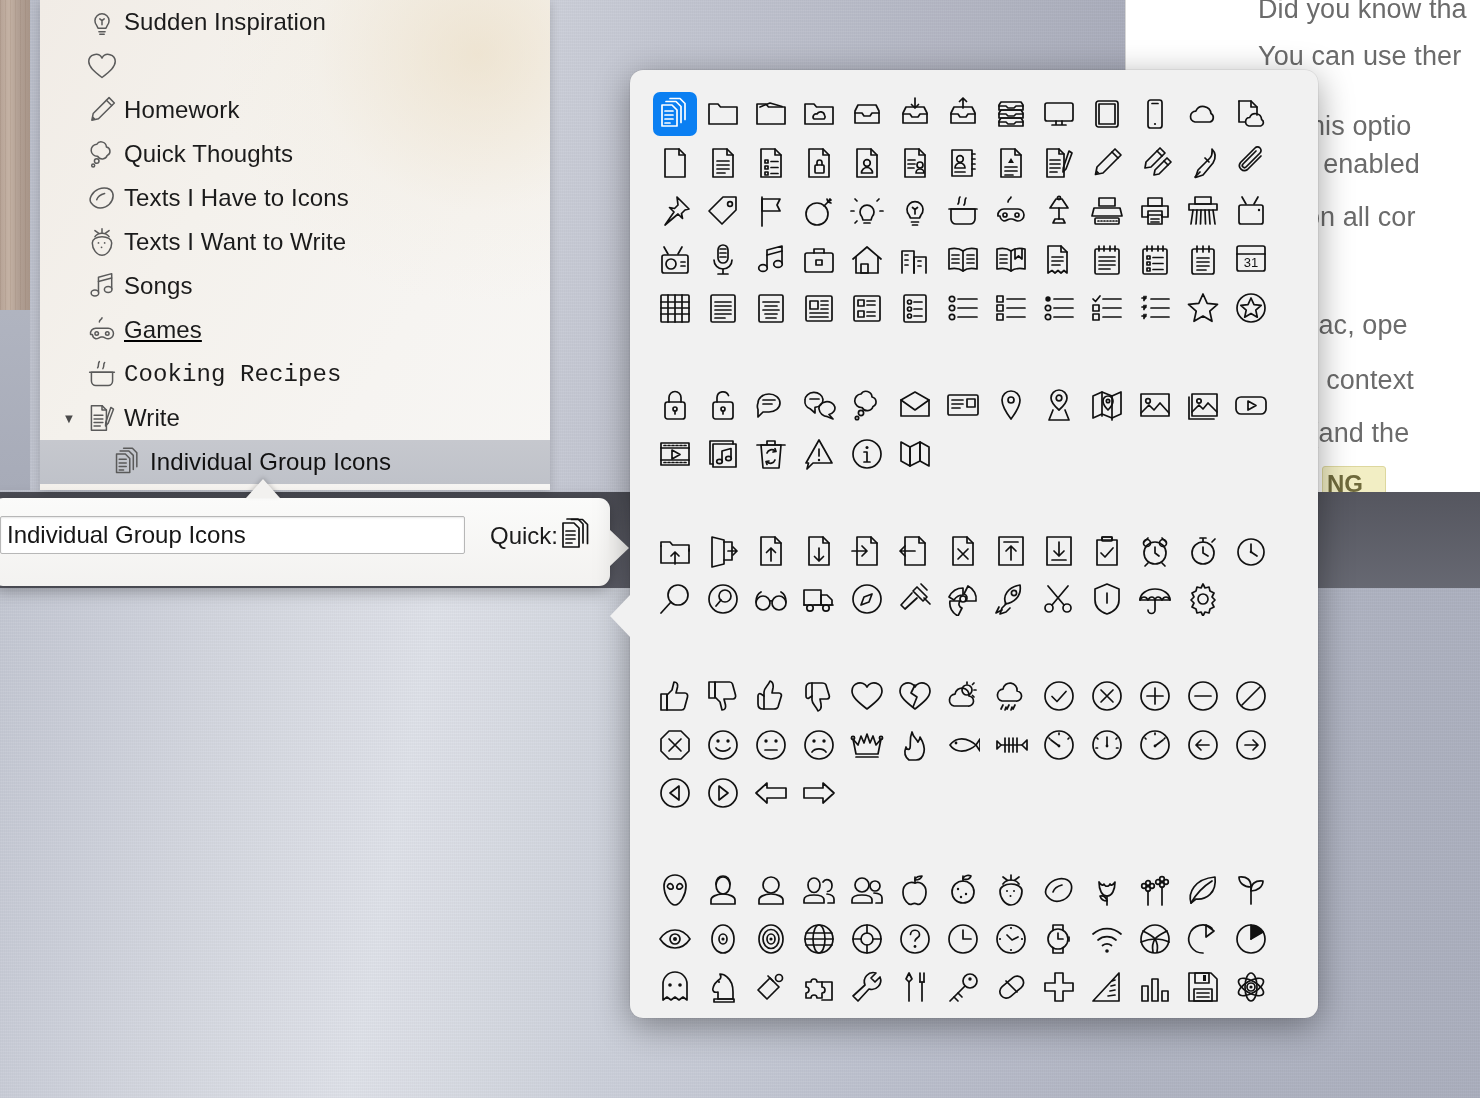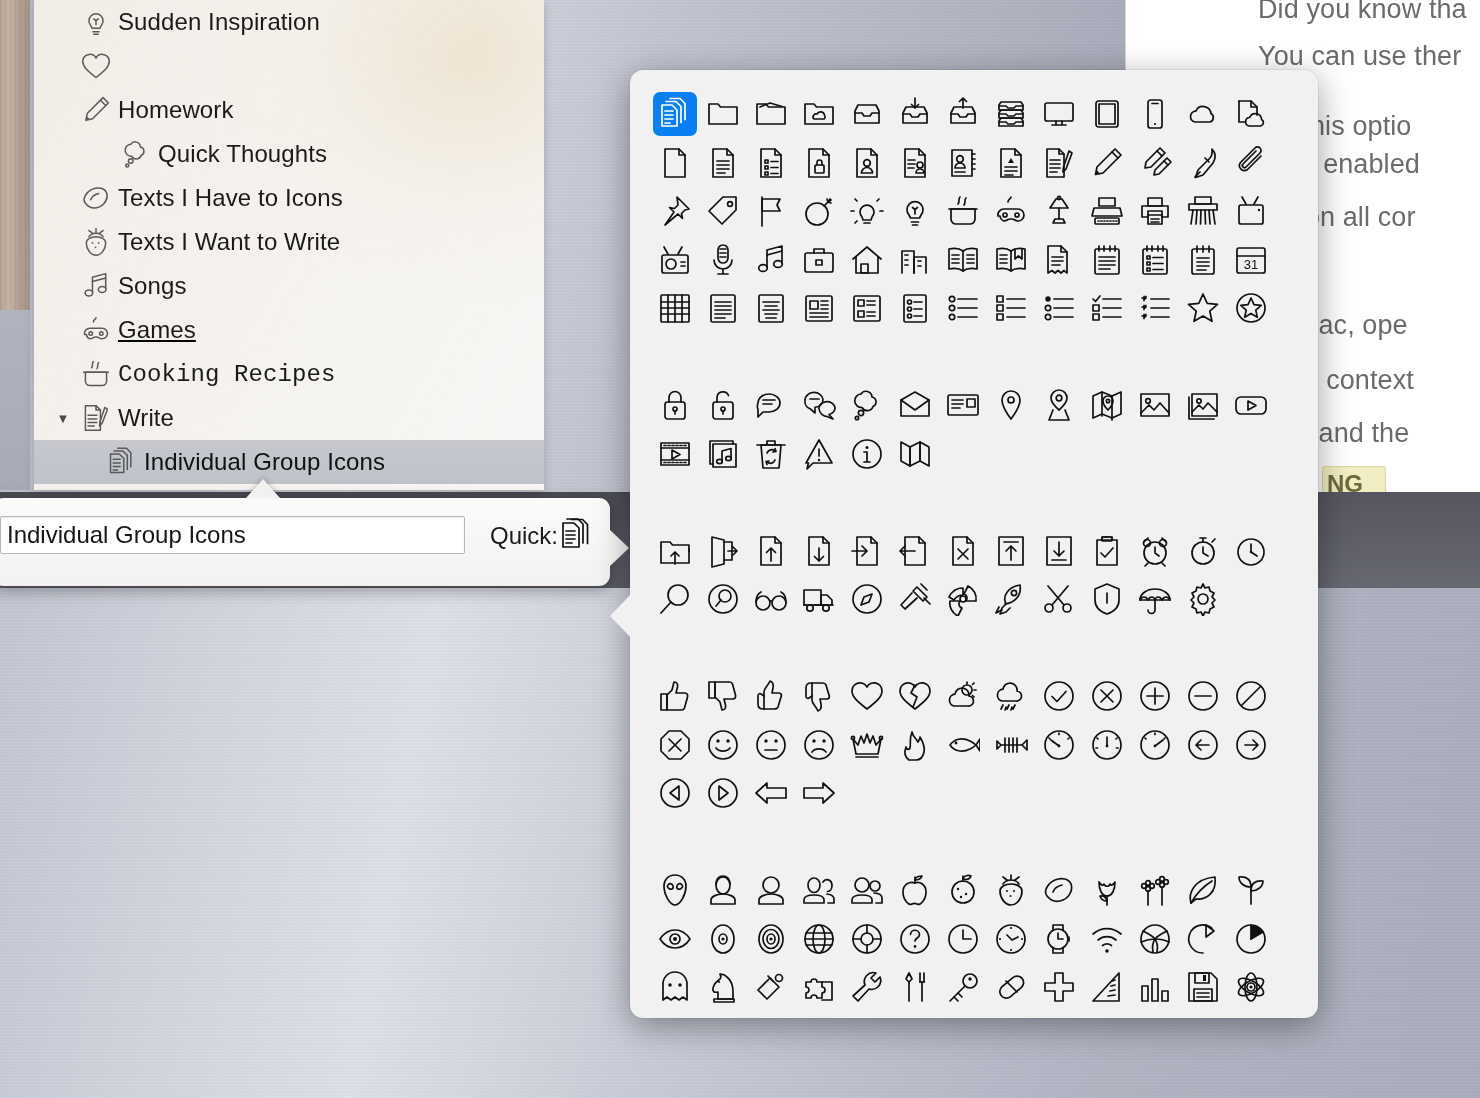--- a/index.html
+++ b/index.html
@@ -49,21 +49,21 @@
   #docwin{position:absolute;left:1125px;top:0;width:355px;height:495px;
     background:#ffffff;}
   #doc-rule{position:absolute;left:1125px;top:0;width:1px;height:172px;background:#d7d7d7;}
   .doc-line{position:absolute;left:1258px;white-space:nowrap;color:#6b6b6b;
     font-size:27px;letter-spacing:.1px;}
   #hl-box{position:absolute;left:1322px;top:466px;width:62px;height:32px;
     background:#f2eec4;border:1px solid #ddd79e;border-radius:3px;}
   #hl-text{position:absolute;left:1327px;top:470px;color:#6f6a3c;font-size:24px;font-weight:bold;white-space:nowrap;}
 
   
-  #sidebar{position:absolute;left:34px;top:0;width:510px;height:490px;
+  #sidebar{position:absolute;left:40px;top:0;width:510px;height:490px;
     background:linear-gradient(120deg,#f1ece6 0%,#f4f1ec 35%,#f6f4f1 70%,#f7f6f4 100%);
     box-shadow:0 2px 10px rgba(0,0,0,.18);overflow:hidden;}
   #sidebar-warm{position:absolute;right:0;top:0;width:330px;height:300px;
     background:radial-gradient(ellipse at 78% 18%, rgba(232,216,186,.55) 0%, rgba(240,232,216,.18) 45%, rgba(255,255,255,0) 72%);}
   .row{position:absolute;left:0;width:510px;height:44px;display:flex;align-items:center;}
   .row .tri{width:22px;text-align:center;font-size:13px;color:#4a4a4a;flex:0 0 22px;}
   .row .ico{width:44px;height:40px;flex:0 0 44px;display:flex;align-items:center;justify-content:center;}
   .row .lbl{font-size:24px;color:#1b1b1b;white-space:nowrap;letter-spacing:.1px;}
   .row.child .lbl{font-size:24px;}
   .row.selected{background:linear-gradient(180deg,#c6c8ce 0%,#bfc2c9 100%);}
@@ -167,21 +167,21 @@
           <svg width="30" height="30" viewBox="0 0 34 34">
             <g fill="none" stroke="#5a5a5a" stroke-width="1.7" stroke-linecap="round" stroke-linejoin="round">
               <path d="M25 3l6 6-18 18-7.5 1.5L7 21z"></path>
               <path d="M22 6l6 6"></path>
               <path d="M5.5 28.5l4-1.5-2.5-2.5z" class="f" fill="#5a5a5a" stroke="none"></path>
             </g>
           </svg>
         </div>
         <div class="lbl">Homework</div>
       </div>
-      <div class="row" style="top: 132px; padding-left: 40px;">
+      <div class="row" style="top: 132px;">
         <div class="tri" style="margin-left: 18px;"></div>
         <div class="ico">
           <svg width="30" height="30" viewBox="0 0 34 34">
             <g fill="none" stroke="#5a5a5a" stroke-width="1.7" stroke-linecap="round" stroke-linejoin="round">
               <path d="M11 6a6 6 0 0111 3 5 5 0 011 9.5 6 6 0 01-11 1A6 6 0 0111 6z"></path>
               <circle cx="11" cy="25" r="2.6"></circle>
               <circle cx="7" cy="30" r="1.7"></circle>
             </g>
           </svg>
         </div>
@@ -773,21 +773,21 @@
       </div>
       <div class="gcell" style="left: 551px; top: 167.5px;">
         <svg width="34" height="34" viewBox="0 0 34 34">
           <g fill="none" stroke="#111" stroke-width="1.7" stroke-linecap="round" stroke-linejoin="round">
             <rect x="6" y="6" width="22" height="25" rx="2"></rect>
             <path d="M11 3v6M17 3v6M23 3v6"></path>
             <path d="M11 15h12M11 19h12M11 23h12M11 27h9"></path>
           </g>
         </svg>
       </div>
-      <div class="gcell" style="left: 599px; top: 168px;">
+      <div class="gcell" style="left: 599px; top: 161px; align-items: flex-end;">
         <svg width="34" height="34" viewBox="0 0 34 34">
           <g fill="none" stroke="#111" stroke-width="1.7" stroke-linecap="round" stroke-linejoin="round">
             <rect x="3" y="5" width="28" height="25" rx="2"></rect>
             <path d="M3 13h28"></path>
             <text x="17" y="26" text-anchor="middle" font-size="13" class="f">31</text>
           </g>
         </svg>
       </div>
       <div class="gcell" style="left: 23px; top: 216px;">
         <svg width="34" height="34" viewBox="0 0 34 34">

